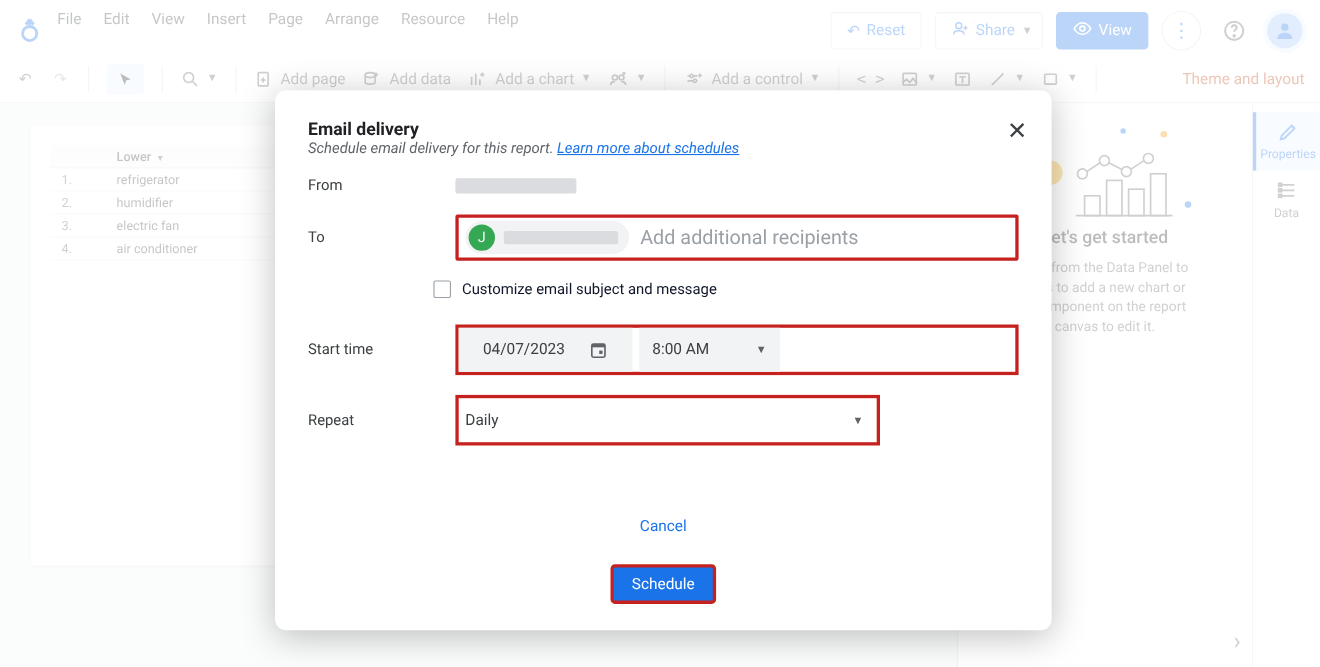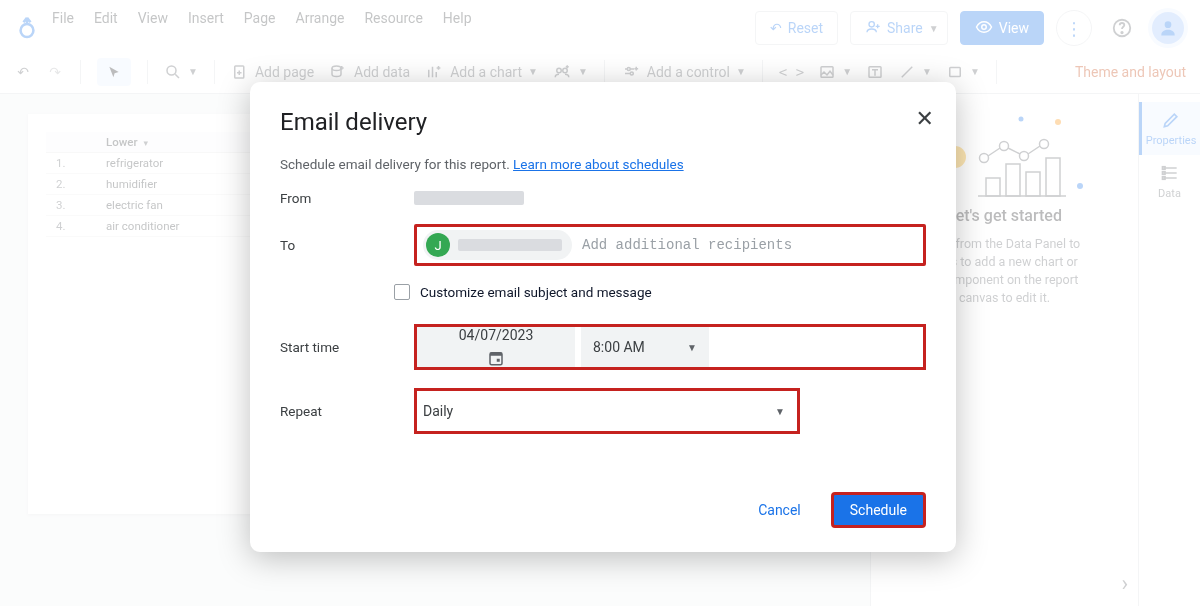--- a/index.html
+++ b/index.html
@@ -192,23 +192,23 @@
     position: absolute;
     left: 250px;
     top: 82px;
     width: 706px;
     background: #fff;
     border-radius: 10px;
     box-shadow: 0 6px 32px rgba(0,0,0,0.25);
     padding: 26px 30px 24px 30px;
     z-index: 21;
   }
-  .modal h2 { font-size: 24px; color: #202124; font-weight: 400; }
+  .modal h2 { font-size: 16px; color: #202124; font-weight: 700; }
   .modal .sub {
-    font-size: 13.5px; color: #5f6368; margin-top: 20px;
+    font-size: 13.5px; color: #5f6368; margin-top: 0; font-style: italic;
   }
   .modal .sub a { color: #1a73e8; text-decoration: underline; }
   .modal-close {
     position: absolute; right: 22px; top: 24px;
     font-size: 22px; color: #3c4043; cursor: pointer;
   }
   .form { margin-top: 18px; }
   .form-row {
     display: flex;
     align-items: center;
@@ -243,44 +243,43 @@
     border-radius: 18px;
     padding: 3px 10px 3px 3px;
     height: 30px;
   }
   .chip-avatar {
     width: 24px; height: 24px; border-radius: 50%;
     background: #34a853; color: #fff; font-size: 13px;
     display: flex; align-items: center; justify-content: center;
   }
   .chip-placeholder { width: 104px; height: 12px; background: #dadce0; border-radius: 2px; }
-  .chip-input-hint { color: #9aa0a6; font-size: 14px; font-family: Liberation Mono, monospace; }
+  .chip-input-hint { color: #9aa0a6; font-size: 18px; }
 
   .checkbox-row {
     display: flex; align-items: center; gap: 10px;
     margin-left: 114px; margin-bottom: 24px;
     color: #0f172a; font-size: 13.5px;
   }
   .checkbox {
     width: 16px; height: 16px; border: 1.8px solid #9aa0a6; border-radius: 2px;
   }
 
   .start-box {
     border: 3px solid #c5221f;
     display: flex;
     height: 46px;
   }
   .date-cell {
     width: 158px;
     background: #f1f3f4;
     display: flex; align-items: center;
-    padding: 0 10px;
+    padding: 0 22px;
     font-size: 14px; color: #3c4043;
     justify-content: space-between;
-    flex-direction: column;
   }
   .time-cell {
     width: 128px;
     background: #f1f3f4;
     display: flex; align-items: center; justify-content: space-between;
     padding: 0 12px;
     font-size: 14px; color: #3c4043;
     margin-left: 6px;
   }
   .tz-cell {
@@ -298,20 +297,21 @@
     padding: 0 12px 0 6px;
     font-size: 14px; color: #3c4043;
   }
 
   .modal-actions {
     display: flex;
     justify-content: flex-end;
     gap: 18px;
     align-items: center;
     margin-top: 58px;
+    flex-direction: column;
   }
   .btn-text { color: #1a73e8; font-size: 14px; cursor: pointer; padding: 8px 12px; }
   .btn-sched {
     background: #1a73e8; color: #fff; border: 3px solid #c5221f;
     padding: 7px 16px; border-radius: 4px; font-size: 14px; cursor: pointer;
   }
 
   .dd-tri { font-size: 10px; color: #5f6368; }
 </style>
 </head>

